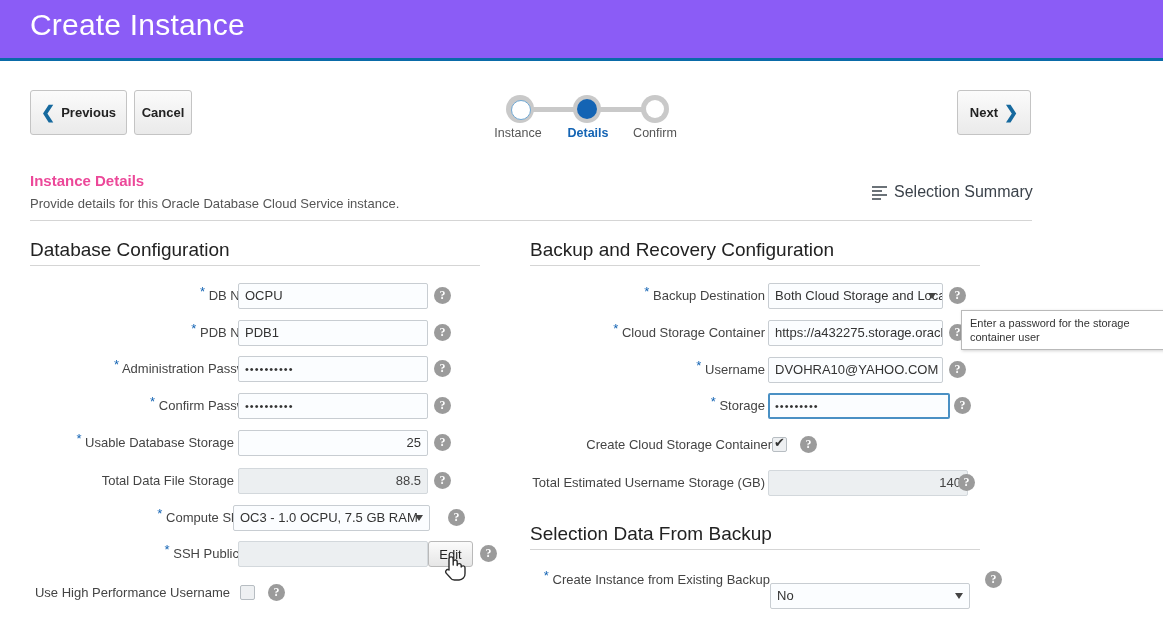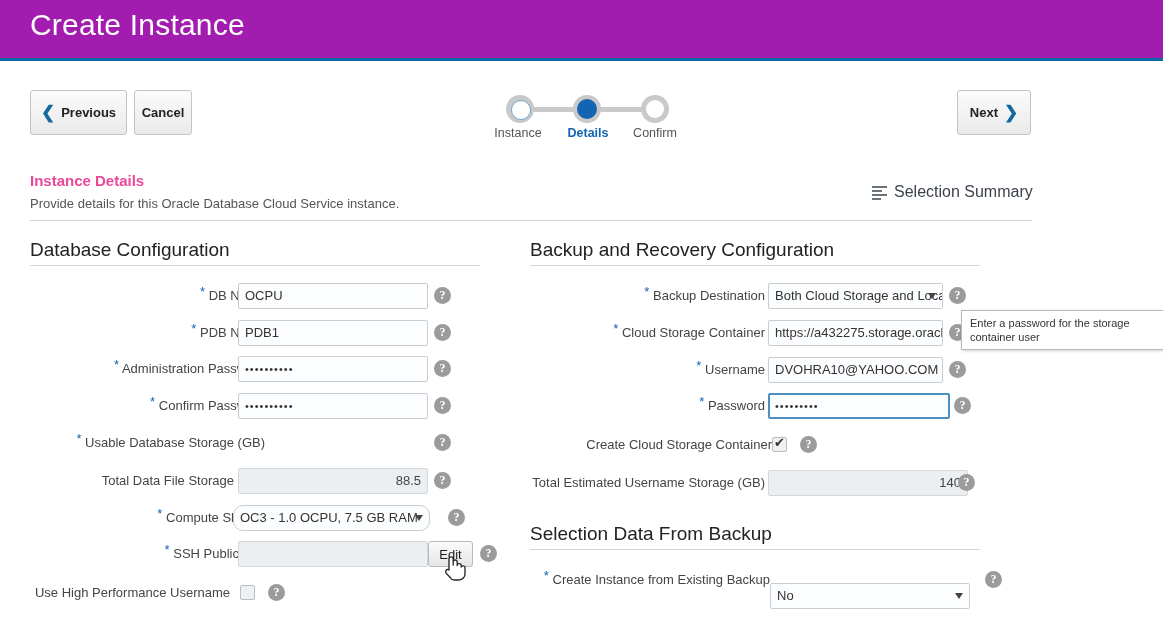--- a/index.html
+++ b/index.html
@@ -9,21 +9,21 @@
     background:#ffffff;
     font-family:"Liberation Sans", sans-serif;
     color:#333333;
     overflow:hidden;
     position:relative;
   }
 
   
   .app-header{
     position:absolute; left:0; top:0; width:1163px; height:61px;
-    background:#a21caf;
+    background:#8b5cf6;
     border-bottom:3px solid #0a6ba8;
   }
   .app-title{
     position:absolute; left:30px; top:8px;
     font-size:30px; font-weight:400; color:#ffffff;
     letter-spacing:.2px; white-space:nowrap;
   }
 
   
   .btn{
@@ -238,32 +238,33 @@
 </div>
 
 <div class="row" style="left:30px; top:393px; width:400px;">
   <div class="lbl" style="right:165px;"><span class="req">*</span> <span>Confirm Password</span></div>
   <div class="fld" style="left:208px; width:190px; letter-spacing:1px; font-size:11px;">••••••••••</div>
   <div class="help" style="left:404px;">?</div>
 </div>
 
 <div class="row" style="left:30px; top:430px; width:400px;">
   <div class="lbl" style="right:165px;"><span class="req">*</span> <span>Usable Database Storage (GB)</span></div>
+  <div class="fld num" style="left:208px; width:190px;">25</div>
   <div class="help" style="left:404px;">?</div>
 </div>
 
 <div class="row" style="left:30px; top:468px; width:400px;">
   <div class="lbl" style="right:165px;"><span>Total Data File Storage (GB)</span></div>
   <div class="fld num ro" style="left:208px; width:190px;">88.5</div>
   <div class="help" style="left:404px;">?</div>
 </div>
 
 <div class="row" style="left:30px; top:505px; width:420px;">
   <div class="lbl" style="right:190px;"><span class="req">*</span> <span>Compute Shape</span></div>
-  <div class="sel" style="left:203px; width:197px;border-radius:10px;">
+  <div class="sel" style="left:203px; width:197px;">
     <span>OC3 - 1.0 OCPU, 7.5 GB RAM</span>
     <span class="caret"></span>
   </div>
   <div class="help" style="left:418px;">?</div>
 </div>
 
 <div class="row" style="left:30px; top:541px; width:460px;">
   <div class="lbl" style="right:225px;"><span class="req">*</span> <span>SSH Public Key</span></div>
   <div class="fld ro" style="left:208px; width:190px;"></div>
   <div class="help" style="left:450px;">?</div>
@@ -298,21 +299,21 @@
   <div class="help" style="left:419px;">?</div>
 </div>
 
 <div class="row" style="left:530px; top:357px; width:430px;">
   <div class="lbl" style="right:195px;"><span class="req">*</span> <span>Username</span></div>
   <div class="fld" style="left:238px; width:175px;">DVOHRA10@YAHOO.COM</div>
   <div class="help" style="left:419px;">?</div>
 </div>
 
 <div class="row" style="left:530px; top:393px; width:430px;">
-  <div class="lbl" style="right:195px;"><span class="req">*</span> <span>Password</span></div>
+  <div class="lbl" style="right:195px;"><span class="req">*</span> <span>Storage</span></div>
   <div class="fld focused" style="left:238px; width:182px; letter-spacing:1px; font-size:11px;">•••••••••</div>
   <div class="help" style="left:424px;">?</div>
 </div>
 
 <div class="row" style="left:530px; top:432px; width:300px;">
   <div class="lbl" style="right:58px;">Create Cloud Storage Container</div>
   <div class="chk on" style="left:242px;"></div>
   <div class="help" style="left:270px;">?</div>
 </div>
 

